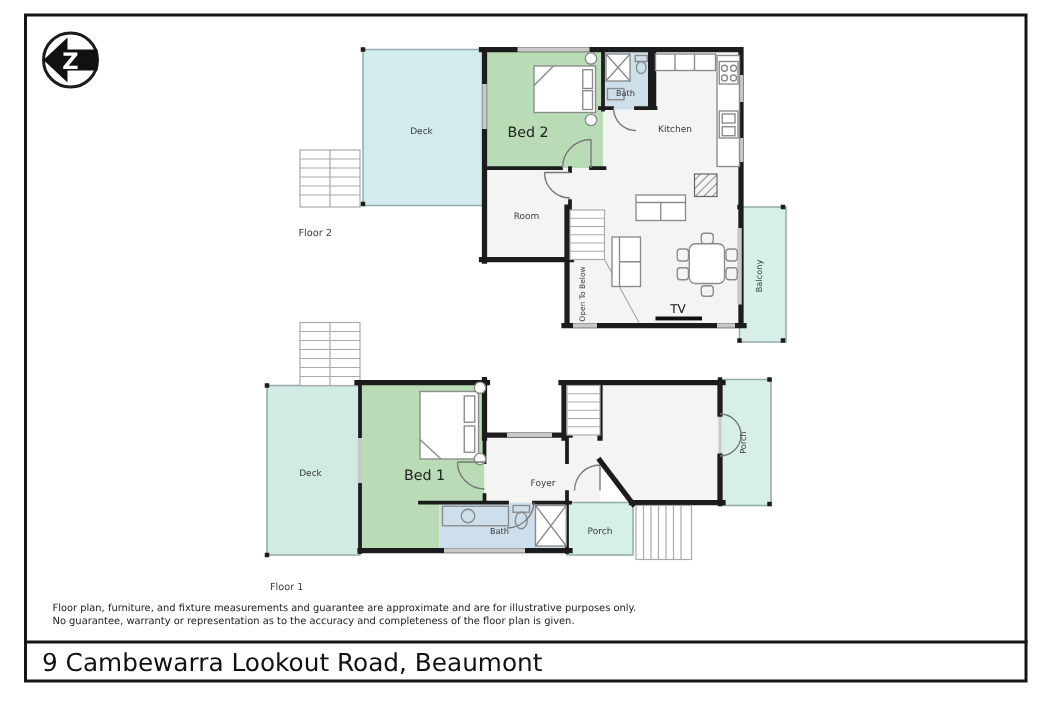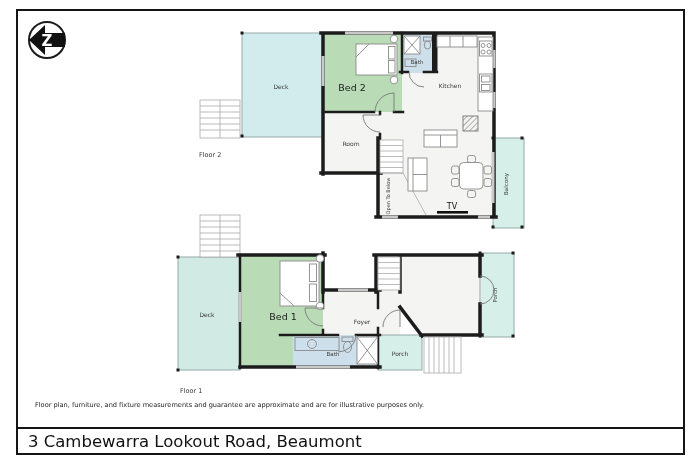--- a/index.html
+++ b/index.html
@@ -219,17 +219,18 @@
       <text x="362" y="324" font-size="6" text-anchor="middle" class="lbl">Foyer</text>
       <text x="333" y="356" font-size="5.5" text-anchor="middle" class="lbl">Bath</text>
       <text x="400" y="356" font-size="6" text-anchor="middle" class="lbl">Porch</text>
       <text x="497" y="295" font-size="5.5" text-anchor="middle" class="lbl" transform="rotate(-90 497 295)">Porch</text>
       <text x="180" y="393" font-size="6.5" class="lbl">Floor 1</text>
     </g>
   </svg>
 
   <div class="disclaimer">
     <div>Floor plan, furniture, and fixture measurements and guarantee are approximate and are for illustrative purposes only.</div>
+    <div>No guarantee, warranty or representation as to the accuracy and completeness of the floor plan is given.</div>
   </div>
   <div class="divider"></div>
-  <div class="address">3 Cambewarra Lookout Road, Beaumont</div>
+  <div class="address">9 Cambewarra Lookout Road, Beaumont</div>
 
 </div>
 
 </body></html>

